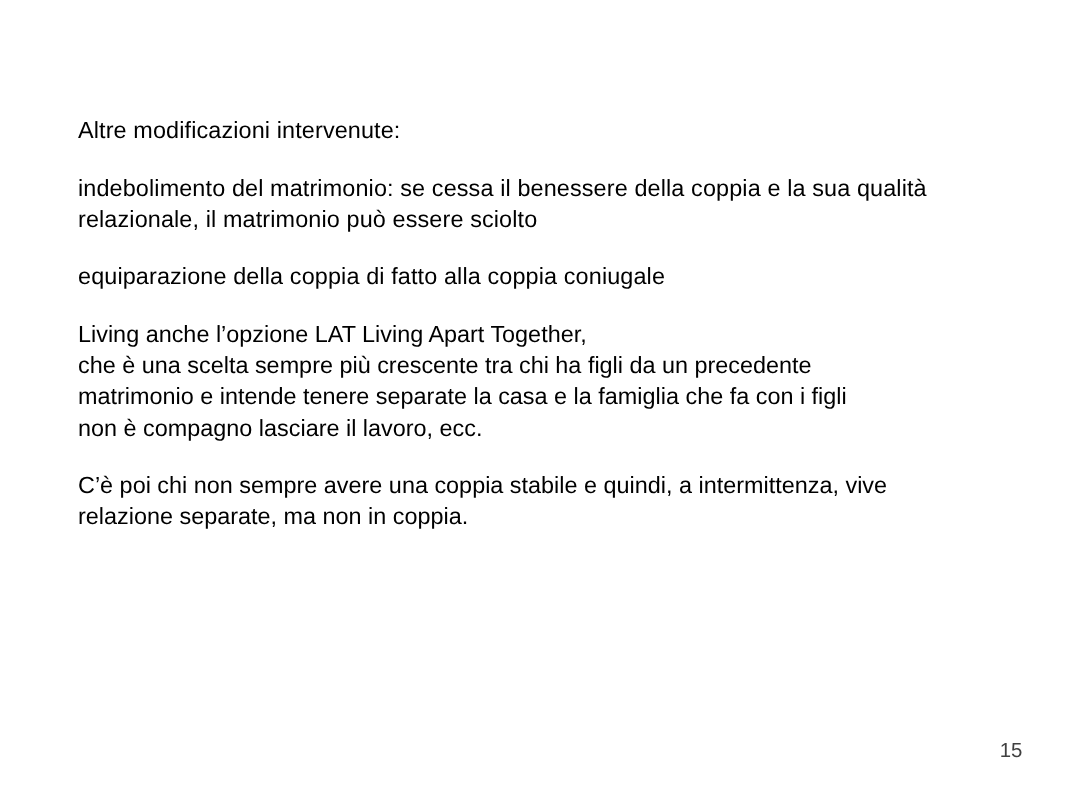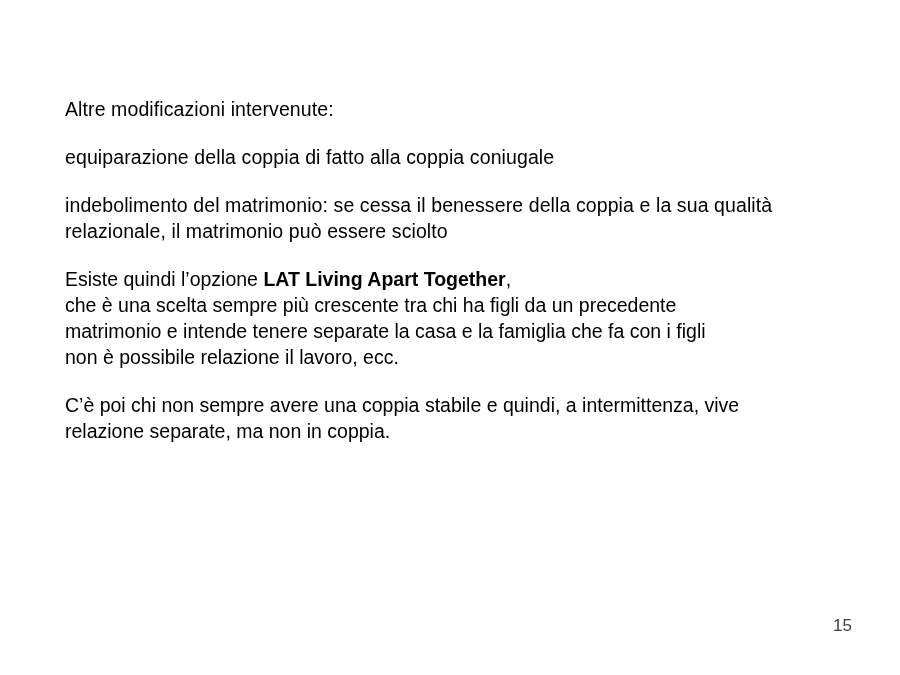--- a/index.html
+++ b/index.html
@@ -33,51 +33,51 @@
     letter-spacing: 0.1px;
   }
   .para-block {
     margin: 0 0 22px 0;
   }
   .para-block .line {
     font-size: 19.5px;
     line-height: 26px;
   }
   .bold {
-    font-weight: bold;
+    font-weight: normal;
     text-align: center;
   }
   .page-number {
     position: absolute;
     right: 48px;
     top: 616px;
     font-size: 17px;
     line-height: 20px;
     color: #404040;
   }
 </style>
 </head>
 <body>
 
 <div class="slide">
 
   <div class="content">
 
     <p class="para">Altre modificazioni intervenute:</p>
 
+    <p class="para">indebolimento del matrimonio: se cessa il benessere della coppia e la sua qualità relazionale, il matrimonio può essere sciolto</p>
+
     <p class="para">equiparazione della coppia di fatto alla coppia coniugale</p>
-
-    <p class="para">indebolimento del matrimonio: se cessa il benessere della coppia e la sua qualità relazionale, il matrimonio può essere sciolto</p>
 
 
     <div class="para-block">
-      <div class="line"><span>Esiste quindi l’opzione </span><span class="bold">LAT Living Apart Together</span><span>,</span></div>
+      <div class="line"><span>Living anche l’opzione </span><span class="bold">LAT Living Apart Together</span><span>,</span></div>
       <div class="line">che  è una scelta sempre più crescente tra chi ha figli da un precedente</div>
       <div class="line">matrimonio e  intende tenere separate la casa e la famiglia che fa con i figli</div>
-      <div class="line">non è possibile relazione il lavoro,  ecc.</div>
+      <div class="line">non è compagno lasciare il lavoro,  ecc.</div>
     </div>
 
     <div class="para-block">
       <div class="line">C’è poi chi non sempre avere  una coppia stabile e quindi, a intermittenza, vive</div>
       <div class="line">relazione separate, ma non in coppia.</div>
     </div>
 
   </div>
 
   <div class="page-number">15</div>

